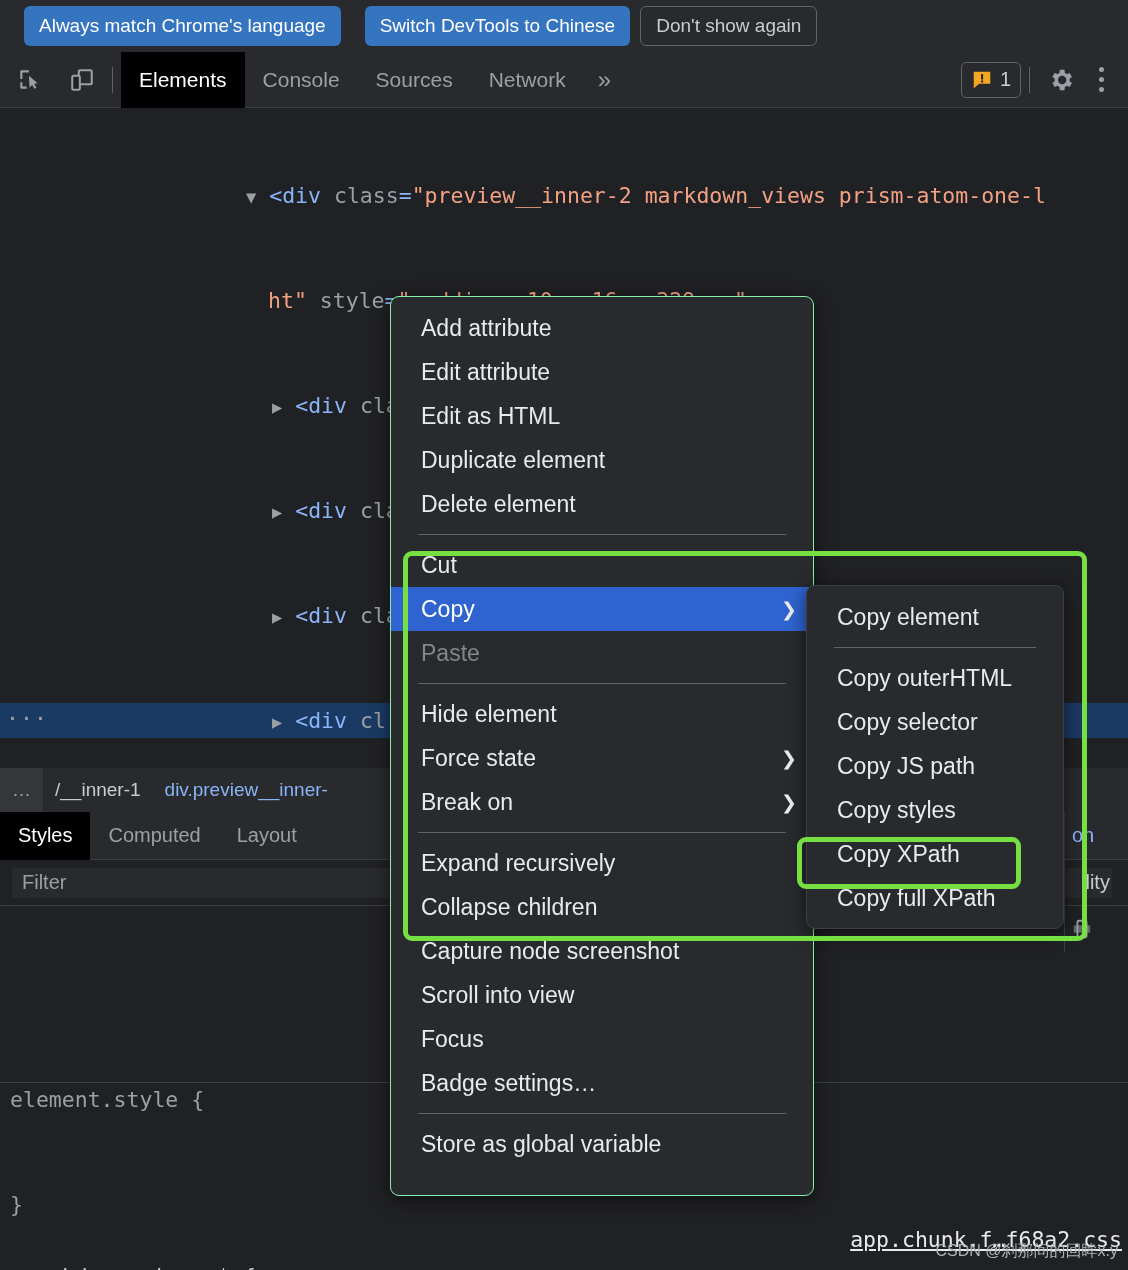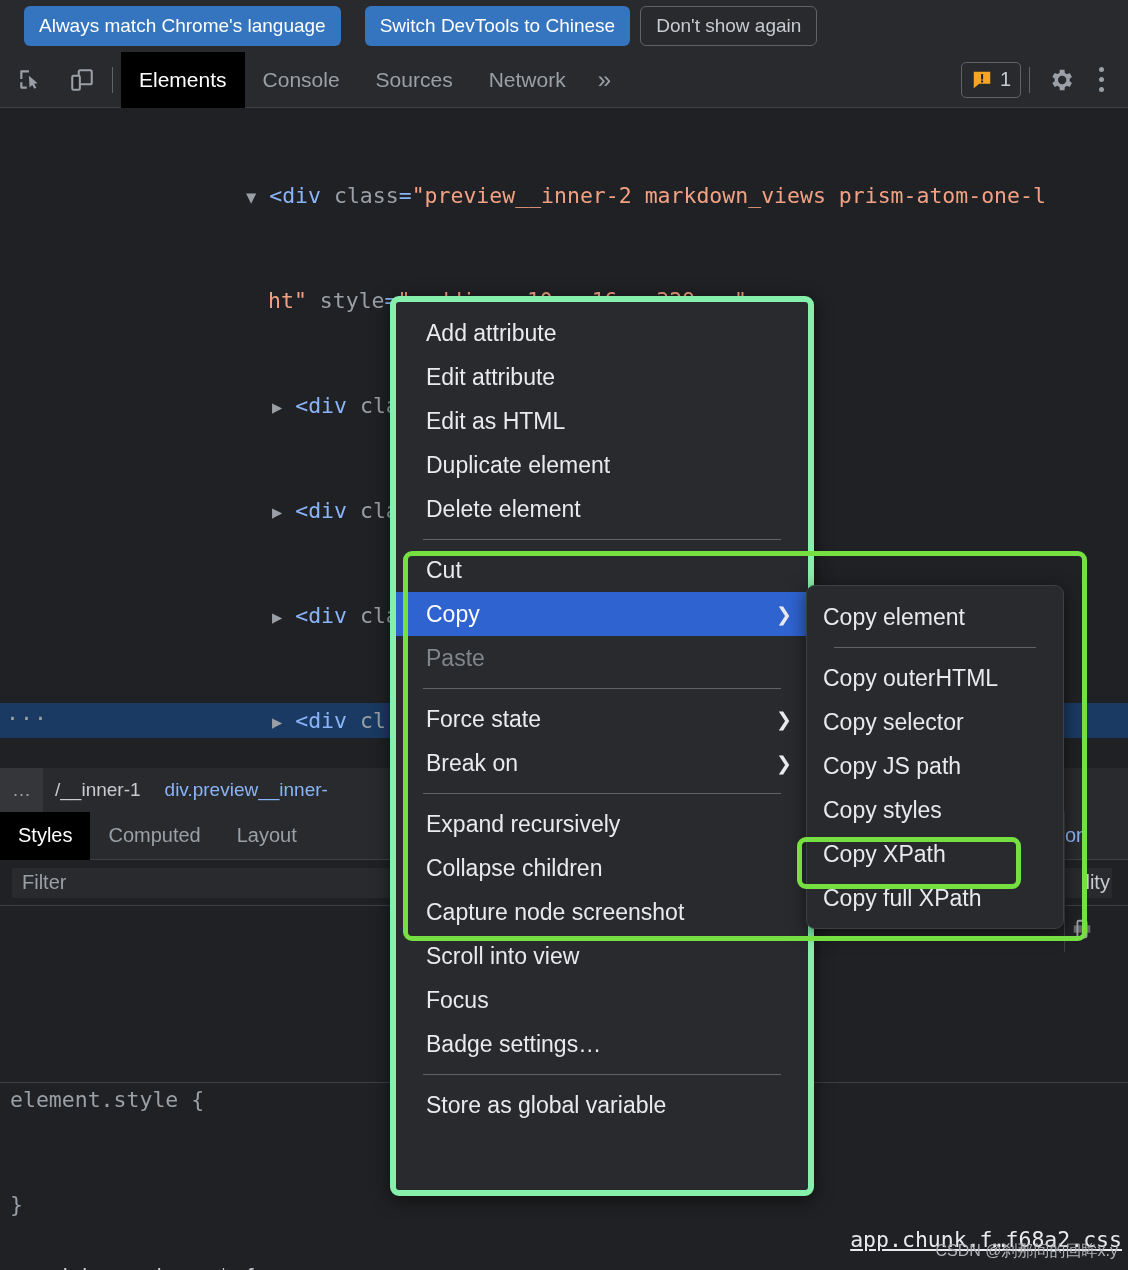--- a/index.html
+++ b/index.html
@@ -132,42 +132,42 @@
   
   .watermark{
     position:absolute; right:10px; bottom:8px;
     font-size:16px; color:#b0b3b8;
     font-family:"Liberation Sans", sans-serif;
   }
 
   
   .ctx{
     position:absolute; left:390px; top:296px; width:424px; height:900px;
-    background:#282a2d; border:6px solid #86efac; border-radius:9px;
+    background:#282a2d; border:1px solid #86efac; border-radius:9px;
     box-shadow:0 4px 18px rgba(0,0,0,.55);
     padding:9px 0; overflow:hidden;
   }
   .mi{
     height:44px; display:flex; align-items:center;
     padding:0 16px 0 30px; font-size:23px; color:#e8eaed;
     position:relative; white-space:nowrap;
   }
   .mi.disabled{ color:#80868b; }
   .mi.hl{ background:#2f63d0; color:#fff; }
   .mi .arrow{ margin-left:auto; font-size:19px; color:#e8eaed; }
   .msep{ height:1px; background:#5f6368; margin:8px 27px; }
 
   
   .submenu{
     position:absolute; left:806px; top:585px; width:258px; height:344px;
     background:#282a2d; border:1px solid #3c4043; border-radius:9px;
     box-shadow:0 4px 18px rgba(0,0,0,.55);
     padding:9px 0; overflow:hidden;
   }
-  .submenu .mi{ padding-left:16px;text-align:center; }
+  .submenu .mi{ padding-left:30px;text-align:center; }
 
   
   .hlbox{
     position:absolute; border:5px solid #76e042; border-radius:9px;
     pointer-events:none;
   }
   #hl-main{ left:403px; top:551px; width:684px; height:390px; }
   #hl-xpath{ left:797px; top:837px; width:224px; height:52px; }
 </style>
 </head>
@@ -281,21 +281,21 @@
         <div class="src">app.chunk.f…f68a2.css</div>
       </div>
 
       
 
       
 
     </div>
 
     <div style="position:absolute; left:1064px; top:0; width:64px; height:140px; border-left:1px solid #3c4043;">
-      <div style="height:48px; display:flex; align-items:center; padding-left:0; font-size:20px; color:#8ab4f8; border-bottom:1px solid #3c4043;">on</div>
+      <div style="height:48px; display:flex; align-items:center; padding-left:7px; font-size:20px; color:#8ab4f8; border-bottom:1px solid #3c4043;">on</div>
       <div style="height:46px; display:flex; align-items:center; padding-left:16px; font-size:20px; color:#c8cbd0; border-bottom:1px solid #3c4043;">ility</div>
       <div style="height:46px; display:flex; align-items:center; padding-left:6px;">
         <svg width="22" height="22" viewBox="0 0 24 24">
           <rect x="7" y="3" width="10" height="18" rx="1.5" fill="none" stroke="#9aa0a6" stroke-width="2"></rect>
           <rect x="3" y="8" width="18" height="8" fill="#9aa0a6" opacity=".55"></rect>
         </svg>
       </div>
     </div>
 
     <div class="watermark">CSDN @刹那间的回眸x.y</div>
@@ -308,20 +308,21 @@
     <div class="mi">Duplicate element</div>
     <div class="mi">Delete element</div>
     <div class="msep"></div>
     <div class="mi">Cut</div>
     <div class="mi hl">
       <span>Copy</span>
       <span class="arrow">❯</span>
     </div>
     <div class="mi disabled">Paste</div>
     <div class="msep"></div>
+    <div class="mi">Hide element</div>
     <div class="mi">
       <span>Force state</span>
       <span class="arrow">❯</span>
     </div>
     <div class="mi">
       <span>Break on</span>
       <span class="arrow">❯</span>
     </div>
     <div class="msep"></div>
     <div class="mi">Expand recursively</div>

